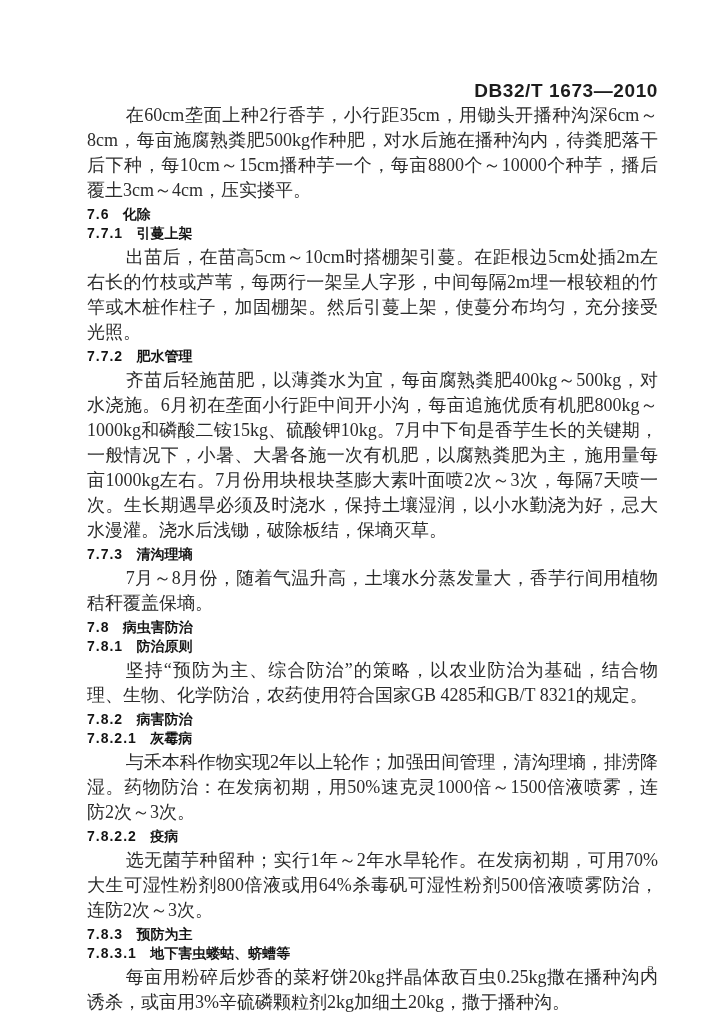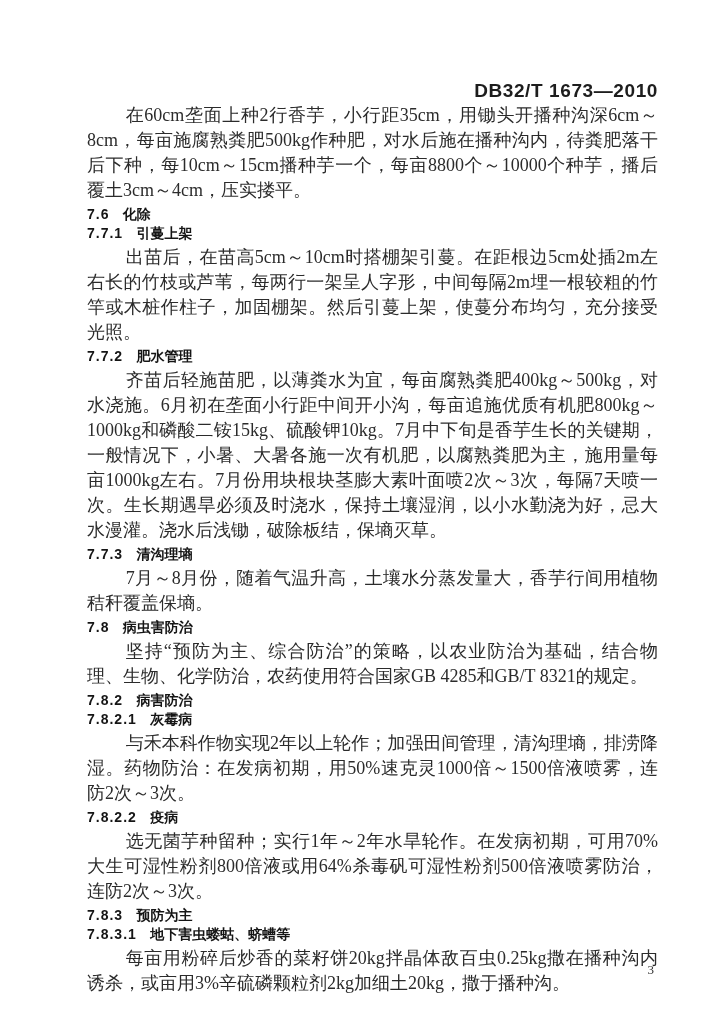--- a/index.html
+++ b/index.html
@@ -80,20 +80,21 @@
     <h2 class="sec"><span class="num">7.7.2</span><span>肥水管理</span></h2>
 
     <p class="para">齐苗后轻施苗肥，以薄粪水为宜，每亩腐熟粪肥400kg～500kg，对水浇施。6月初在垄面小行距中间开小沟，每亩追施优质有机肥800kg～1000kg和磷酸二铵15kg、硫酸钾10kg。7月中下旬是香芋生长的关键期，一般情况下，小暑、大暑各施一次有机肥，以腐熟粪肥为主，施用量每亩1000kg左右。7月份用块根块茎膨大素叶面喷2次～3次，每隔7天喷一次。生长期遇旱必须及时浇水，保持土壤湿润，以小水勤浇为好，忌大水漫灌。浇水后浅锄，破除板结，保墒灭草。</p>
 
     <h2 class="sec"><span class="num">7.7.3</span><span>清沟理墒</span></h2>
 
     <p class="para">7月～8月份，随着气温升高，土壤水分蒸发量大，香芋行间用植物秸秆覆盖保墒。</p>
 
     <h2 class="sec"><span class="num">7.8</span><span>病虫害防治</span></h2>
 
+    <h2 class="sec"><span class="num">7.8.1</span><span>防治原则</span></h2>
 
     <p class="para">坚持“预防为主、综合防治”的策略，以农业防治为基础，结合物理、生物、化学防治，农药使用符合国家GB 4285和GB/T 8321的规定。</p>
 
     <h2 class="sec"><span class="num">7.8.2</span><span>病害防治</span></h2>
 
     <h2 class="sec"><span class="num">7.8.2.1</span><span>灰霉病</span></h2>
 
     <p class="para">与禾本科作物实现2年以上轮作；加强田间管理，清沟理墒，排涝降湿。药物防治：在发病初期，用50%速克灵1000倍～1500倍液喷雾，连防2次～3次。</p>
 
     <h2 class="sec"><span class="num">7.8.2.2</span><span>疫病</span></h2>

